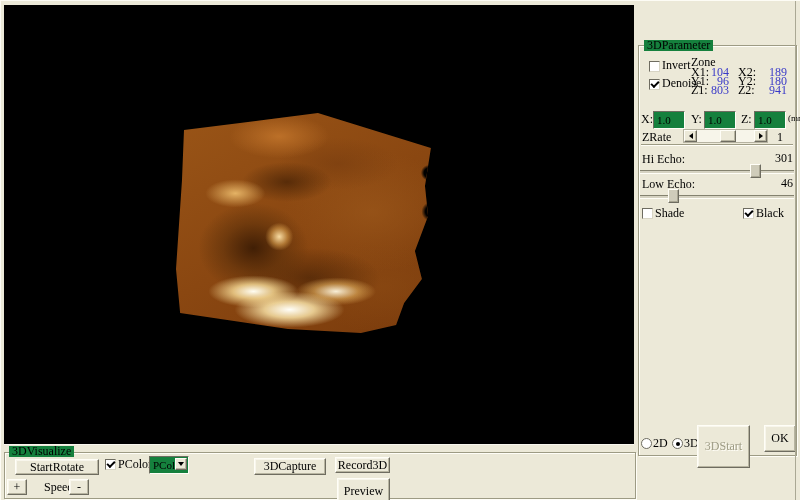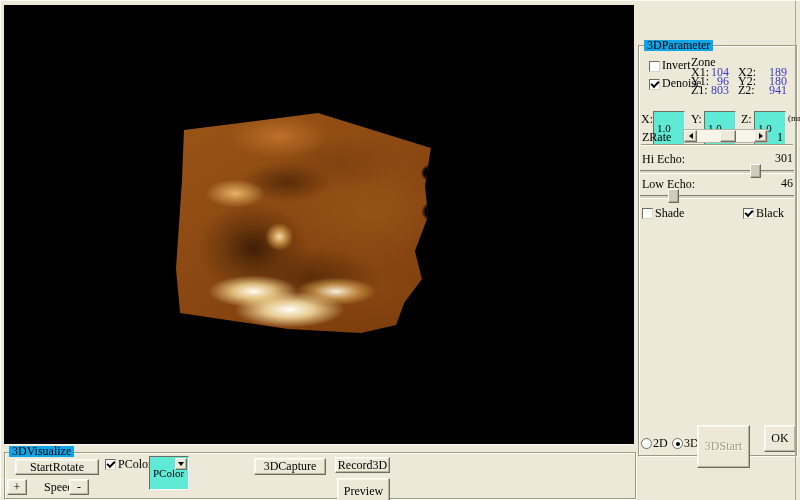--- a/index.html
+++ b/index.html
@@ -41,35 +41,35 @@
       linear-gradient(150deg,#9a5517 0%,#8a4711 50%,#7a3b0c 100%);
   }
 
   
   .right-panel{position:absolute;left:634px;top:0;width:166px;height:500px;background:#ece9d8;}
   .edge-v{position:absolute;left:794px;top:0;width:1px;height:500px;background:#aaa894;}
   .groupbox{
     position:absolute;border:1px solid #9d9b84;
     box-shadow:inset 1px 1px 0 #fffef7,1px 1px 0 #fffef7;
   }
-  .legend{position:absolute;background:#0ea5e9;padding:0 3px;line-height:11px;font-size:12px;white-space:nowrap;}
+  .legend{position:absolute;background:#15803d;padding:0 3px;line-height:11px;font-size:12px;white-space:nowrap;}
 
   
   .btn{
     position:absolute;background:#ece9d8;border:1px solid;
     border-color:#fffef7 #6e6c60 #6e6c60 #fffef7;
     box-shadow:inset -1px -1px 0 #b8b5a1,inset 1px 1px 0 #f8f6ec;
     display:flex;align-items:center;justify-content:center;
     font-size:12px;white-space:nowrap;box-sizing:border-box;
   }
   .btn.disabled{color:#9d9b84;text-shadow:1px 1px 0 #fffef7;}
   .field{
-    position:absolute;background:#5eead4;border:1px solid;
+    position:absolute;background:#15803d;border:1px solid;
     border-color:#6e6c60 #fffef7 #fffef7 #6e6c60;
-    font-size:11px;padding:16px 3px;line-height:12px;box-sizing:border-box;
+    font-size:11px;padding:8px 3px;line-height:12px;box-sizing:border-box;
     display:flex;align-items:center;
   }
   .checkbox{
     position:absolute;width:9px;height:9px;background:#fff;border:1px solid;
     border-color:#6e6c60 #d8d5c4 #d8d5c4 #6e6c60;box-sizing:content-box;
   }
   .checkbox .mark{
     position:absolute;left:1px;top:1px;width:6px;height:3px;
     border:solid #000;border-width:0 0 2px 2px;transform:rotate(-45deg);
   }

